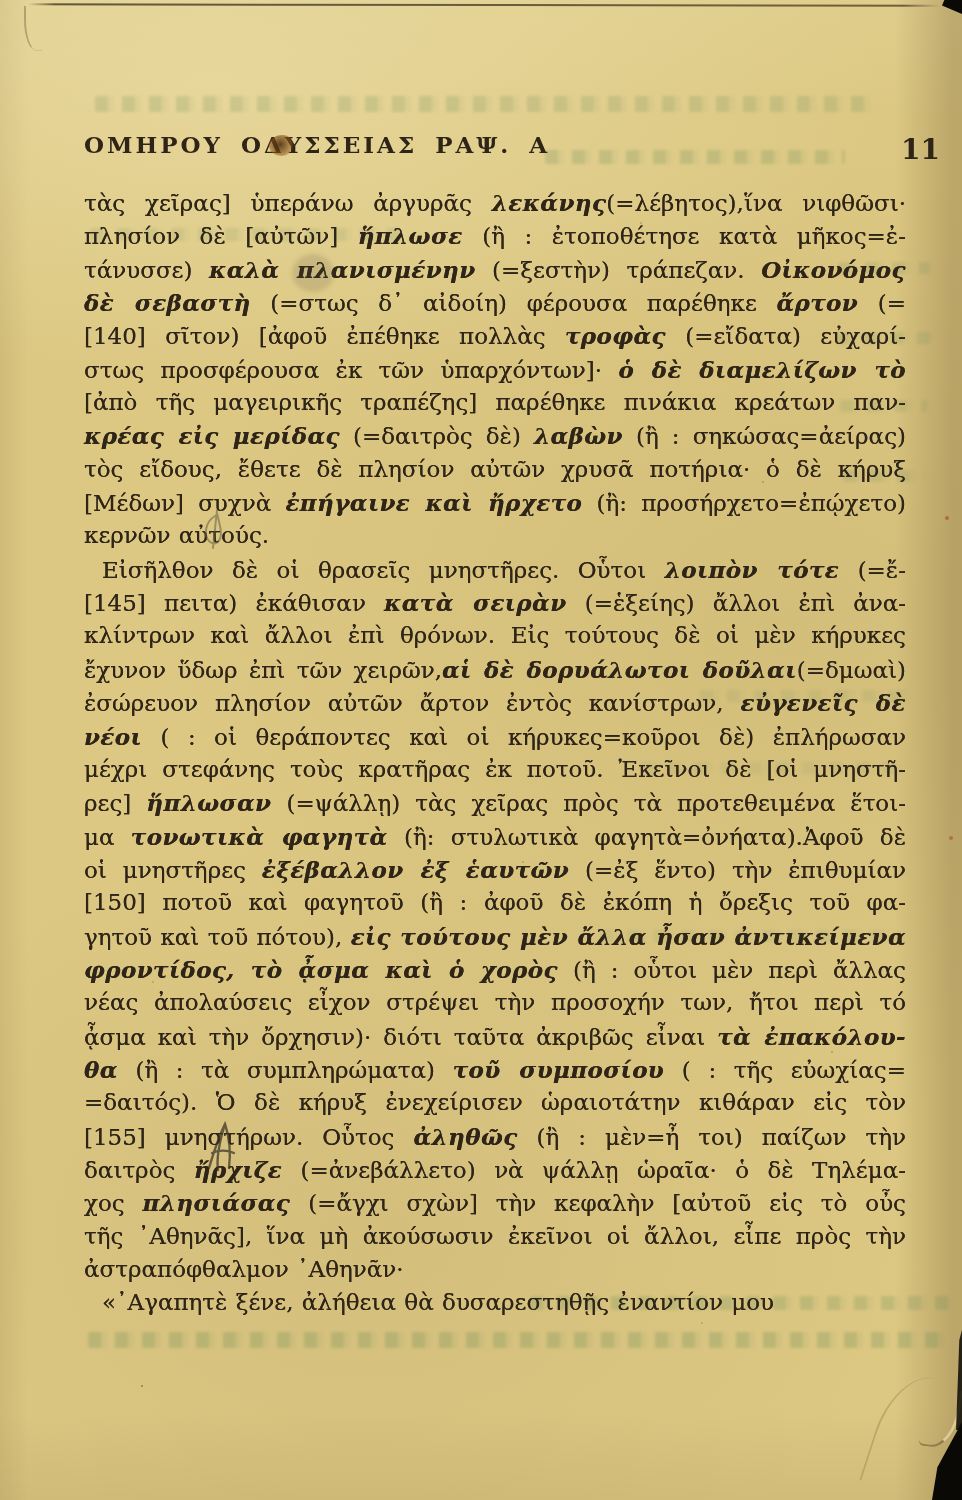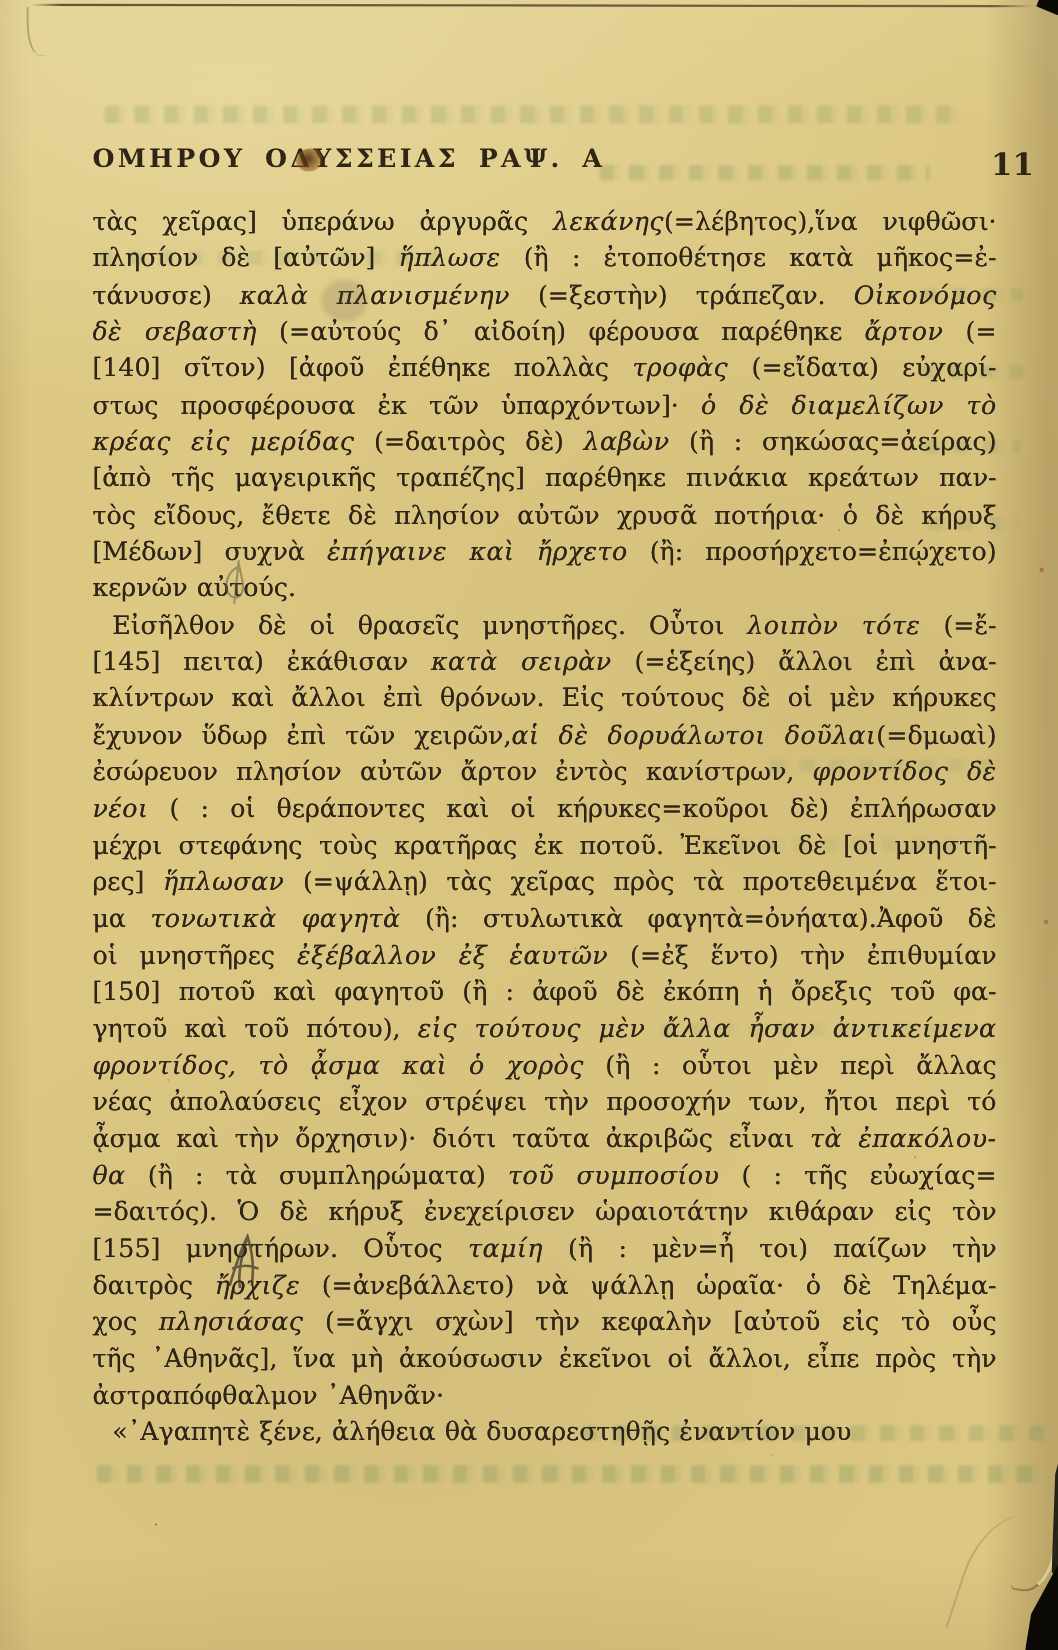--- a/index.html
+++ b/index.html
@@ -40,21 +40,21 @@
   .hdr-blot{position:absolute;left:269px;top:135px;width:25px;height:21px;border-radius:55% 45% 50% 50%;
     background:radial-gradient(circle at 45% 45%, rgba(70,40,8,.85), rgba(150,95,30,.55) 60%, transparent 75%);
     filter:blur(.6px);}
   
   .text-block{position:absolute;left:84px;top:186px;width:822px;color:#2e2417;
     font-size:23px;line-height:33.35px;word-spacing:1px;}
   .line{height:33.35px;text-align:justify;text-align-last:justify;overflow:visible;
     text-shadow:0 0 .4px rgba(46,36,23,.85);}
   .line.short{text-align-last:left;}
   .line.indent{text-indent:18px;}
-  .lem{font-weight:normal;font-style:italic;letter-spacing:.4px;}
+  .lem{font-weight:bold;font-style:italic;letter-spacing:.4px;}
   
   .ghost{position:absolute;background:repeating-linear-gradient(90deg,
       rgba(118,146,92,.9) 0 13px, rgba(118,146,92,.25) 13px 19px, transparent 19px 27px);
     filter:blur(1.6px);border-radius:3px;}
   
   .smudge{position:absolute;border-radius:50%;filter:blur(2px);}
   .speck-fibers{position:absolute;left:0;top:0;width:2px;height:2px;border-radius:50%;
     box-shadow:210px 340px 0 0 rgba(140,110,55,.5),640px 222px 0 0 rgba(140,110,55,.45),
       762px 481px 0 0 rgba(140,110,55,.5),300px 702px 0 0 rgba(140,110,55,.4),
       522px 861px 0 0 rgba(140,110,55,.45),152px 981px 0 0 rgba(140,110,55,.4),
@@ -89,46 +89,46 @@
   <div class="ghost" style="left:88px;top:1332px;width:860px;height:16px;opacity:.34;"></div>
 
   <div class="hdr-title">ΟΜΗΡΟΥ ΟΔΥΣΣΕΙΑΣ ΡΑΨ. Α</div>
   <div class="hdr-page">11</div>
   <div class="hdr-blot"></div>
 
   <div class="text-block">
       <div class="line"><span>τὰς χεῖρας] ὑπεράνω ἀργυρᾶς </span><span class="lem">λεκάνης</span><span>(=λέβητος),ἵνα νιφθῶσι·</span></div>
       <div class="line"><span>πλησίον δὲ [αὐτῶν] </span><span class="lem">ἥπλωσε</span><span> (ἢ : ἐτοποθέτησε κατὰ μῆκος=ἐ-</span></div>
       <div class="line"><span>τάνυσσε) </span><span class="lem">καλὰ πλανισμένην</span><span> (=ξεστὴν) τράπεζαν. </span><span class="lem">Οἰκονόμος</span></div>
-      <div class="line"><span class="lem">δὲ σεβαστὴ</span><span> (=αὐτούς δ᾽ αἰδοίη) φέρουσα παρέθηκε </span><span class="lem">ἄρτον</span><span> (=</span></div>
+      <div class="line"><span class="lem">δὲ σεβαστὴ</span><span> (=στως δ᾽ αἰδοίη) φέρουσα παρέθηκε </span><span class="lem">ἄρτον</span><span> (=</span></div>
       <div class="line"><span>[140] σῖτον) [ἀφοῦ ἐπέθηκε πολλὰς </span><span class="lem">τροφὰς</span><span> (=εἴδατα) εὐχαρί-</span></div>
       <div class="line"><span>στως προσφέρουσα ἐκ τῶν ὑπαρχόντων]· </span><span class="lem">ὁ δὲ διαμελίζων τὸ</span></div>
+      <div class="line"><span>[ἀπὸ τῆς μαγειρικῆς τραπέζης] παρέθηκε πινάκια κρεάτων παν-</span></div>
       <div class="line"><span class="lem">κρέας εἰς μερίδας</span><span> (=δαιτρὸς δὲ) </span><span class="lem">λαβὼν</span><span> (ἢ : σηκώσας=ἀείρας)</span></div>
-      <div class="line"><span>[ἀπὸ τῆς μαγειρικῆς τραπέζης] παρέθηκε πινάκια κρεάτων παν-</span></div>
       <div class="line"><span>τὸς εἴδους, ἔθετε δὲ πλησίον αὐτῶν χρυσᾶ ποτήρια· ὁ δὲ κήρυξ</span></div>
       <div class="line"><span>[Μέδων] συχνὰ </span><span class="lem">ἐπήγαινε καὶ ἤρχετο</span><span> (ἢ: προσήρχετο=ἐπῴχετο)</span></div>
       <div class="line short"><span>κερνῶν αὐτούς.</span></div>
       <div class="line indent"><span>Εἰσῆλθον δὲ οἱ θρασεῖς μνηστῆρες. Οὗτοι </span><span class="lem">λοιπὸν τότε</span><span> (=ἔ-</span></div>
       <div class="line"><span>[145] πειτα) ἐκάθισαν </span><span class="lem">κατὰ σειρὰν</span><span> (=ἑξείης) ἄλλοι ἐπὶ ἀνα-</span></div>
       <div class="line"><span>κλίντρων καὶ ἄλλοι ἐπὶ θρόνων. Εἰς τούτους δὲ οἱ μὲν κήρυκες</span></div>
       <div class="line"><span>ἔχυνον ὕδωρ ἐπὶ τῶν χειρῶν,</span><span class="lem">αἱ δὲ δορυάλωτοι δοῦλαι</span><span>(=δμωαὶ)</span></div>
-      <div class="line"><span>ἐσώρευον πλησίον αὐτῶν ἄρτον ἐντὸς κανίστρων, </span><span class="lem">φροντίδος δὲ</span></div>
+      <div class="line"><span>ἐσώρευον πλησίον αὐτῶν ἄρτον ἐντὸς κανίστρων, </span><span class="lem">εὐγενεῖς δὲ</span></div>
       <div class="line"><span class="lem">νέοι</span><span> ( : οἱ θεράποντες καὶ οἱ κήρυκες=κοῦροι δὲ) ἐπλήρωσαν</span></div>
       <div class="line"><span>μέχρι στεφάνης τοὺς κρατῆρας ἐκ ποτοῦ. Ἐκεῖνοι δὲ [οἱ μνηστῆ-</span></div>
       <div class="line"><span>ρες] </span><span class="lem">ἥπλωσαν</span><span> (=ψάλλῃ) τὰς χεῖρας πρὸς τὰ προτεθειμένα ἕτοι-</span></div>
       <div class="line"><span>μα </span><span class="lem">τονωτικὰ φαγητὰ</span><span> (ἢ: στυλωτικὰ φαγητὰ=ὀνήατα).Ἀφοῦ δὲ</span></div>
       <div class="line"><span>οἱ μνηστῆρες </span><span class="lem">ἐξέβαλλον ἐξ ἑαυτῶν</span><span> (=ἐξ ἕντο) τὴν ἐπιθυμίαν</span></div>
       <div class="line"><span>[150] ποτοῦ καὶ φαγητοῦ (ἢ : ἀφοῦ δὲ ἐκόπη ἡ ὄρεξις τοῦ φα-</span></div>
       <div class="line"><span>γητοῦ καὶ τοῦ πότου), </span><span class="lem">εἰς τούτους μὲν ἄλλα ἦσαν ἀντικείμενα</span></div>
       <div class="line"><span class="lem">φροντίδος, τὸ ᾆσμα καὶ ὁ χορὸς</span><span> (ἢ : οὗτοι μὲν περὶ ἄλλας</span></div>
       <div class="line"><span>νέας ἀπολαύσεις εἶχον στρέψει τὴν προσοχήν των, ἤτοι περὶ τό</span></div>
       <div class="line"><span>ᾆσμα καὶ τὴν ὄρχησιν)· διότι ταῦτα ἀκριβῶς εἶναι </span><span class="lem">τὰ ἐπακόλου-</span></div>
       <div class="line"><span class="lem">θα</span><span> (ἢ : τὰ συμπληρώματα) </span><span class="lem">τοῦ συμποσίου</span><span> ( : τῆς εὐωχίας=</span></div>
       <div class="line"><span>=δαιτός). Ὁ δὲ κήρυξ ἐνεχείρισεν ὡραιοτάτην κιθάραν εἰς τὸν</span></div>
-      <div class="line"><span>[155] μνηστήρων. Οὗτος </span><span class="lem">ταμίη</span><span> (ἢ : μὲν=ἦ τοι) παίζων τὴν</span></div>
+      <div class="line"><span>[155] μνηστήρων. Οὗτος </span><span class="lem">ἀληθῶς</span><span> (ἢ : μὲν=ἦ τοι) παίζων τὴν</span></div>
       <div class="line"><span>δαιτρὸς </span><span class="lem">ἤρχιζε</span><span> (=ἀνεβάλλετο) νὰ ψάλλῃ ὡραῖα· ὁ δὲ Τηλέμα-</span></div>
       <div class="line"><span>χος </span><span class="lem">πλησιάσας</span><span> (=ἄγχι σχὼν] τὴν κεφαλὴν [αὐτοῦ εἰς τὸ οὖς</span></div>
       <div class="line"><span>τῆς ᾽Αθηνᾶς], ἵνα μὴ ἀκούσωσιν ἐκεῖνοι οἱ ἄλλοι, εἶπε πρὸς τὴν</span></div>
       <div class="line short"><span>ἀστραπόφθαλμον ᾽Αθηνᾶν·</span></div>
       <div class="line indent short"><span>«᾽Αγαπητὲ ξένε, ἀλήθεια θὰ δυσαρεστηθῇς ἐναντίον μου</span></div>
     </div>
 
   <div class="smudge" style="left:292px;top:254px;width:42px;height:38px;background:rgba(95,85,65,.18);"></div>
   <svg class="mark" style="left:200px;top:508px;" width="30" height="42" viewBox="0 0 30 42">
     <path d="M17 2 L13 40 M15 8 C5 14 3 28 10 34 C18 39 23 30 20 18 C19 13 18 9 17 5" fill="none" stroke="rgba(100,92,70,.55)" stroke-width="2" stroke-linecap="round"></path>

